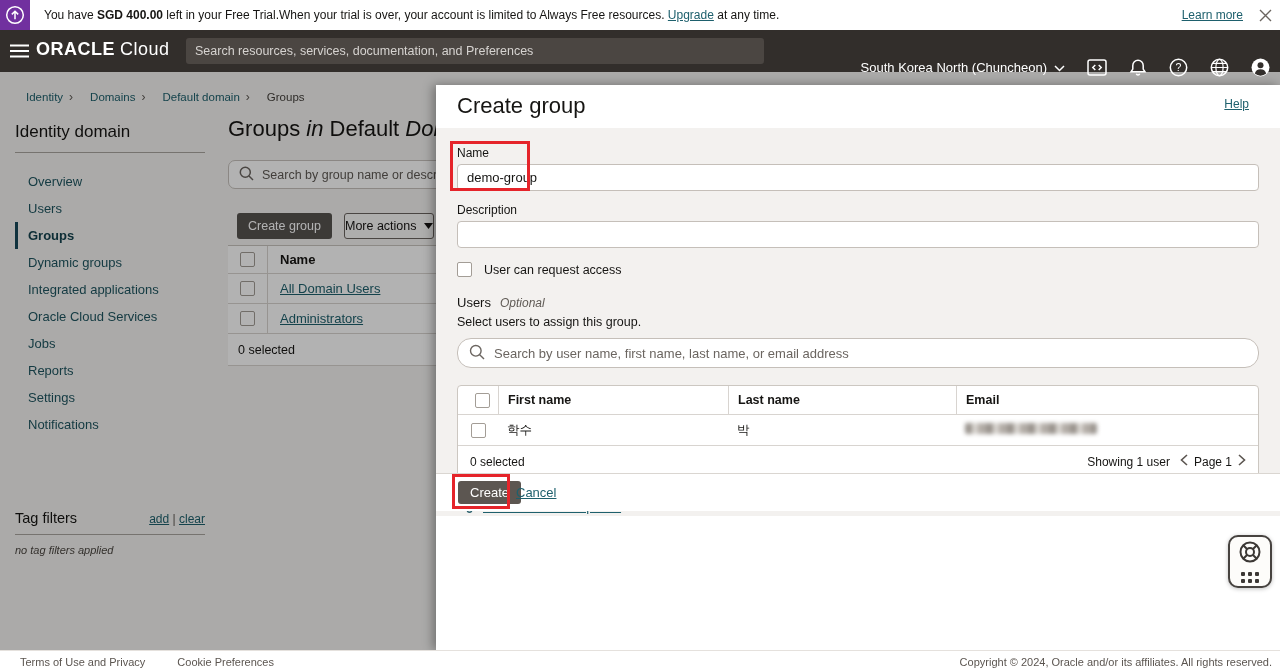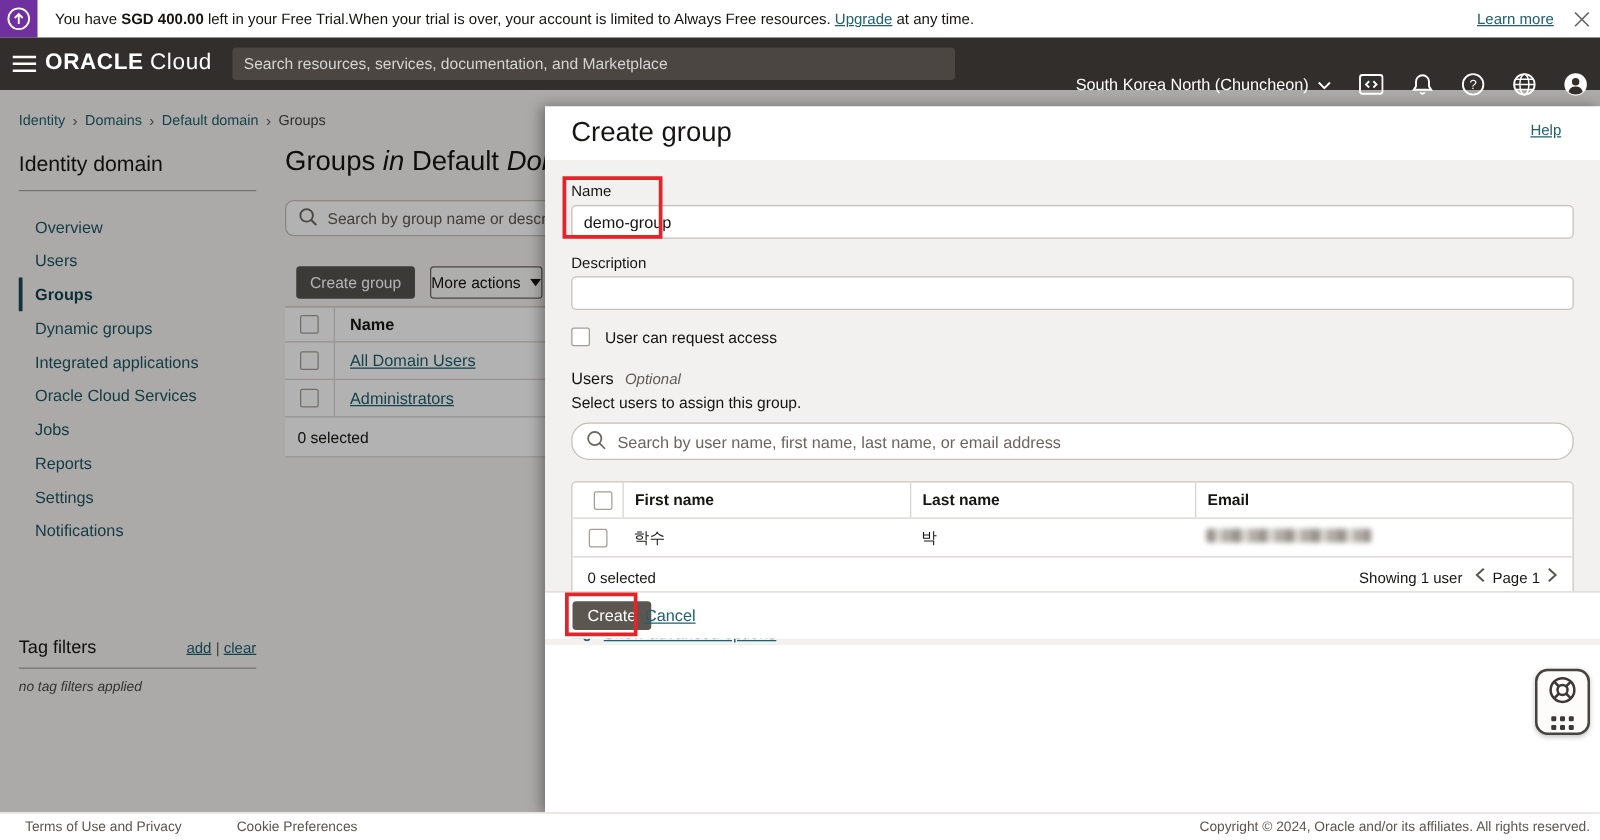--- a/index.html
+++ b/index.html
@@ -33,21 +33,21 @@
                color:#d6d3d0; font-size:12.5px; }
   .appbar-right { position:absolute; right:10px; top:16px; height:42px; display:flex; align-items:center; gap:22px; }
   .region { display:flex; align-items:center; gap:7px; font-size:13px; color:#fff; }
   .icon-btn { display:flex; align-items:center; }
 
   
   #page { position:absolute; left:0; top:72px; width:1280px; height:578px; background:#f5f4f2; z-index:1; }
   #dim  { position:absolute; inset:0; background:rgba(0,0,0,.30); z-index:5; }
 
   .breadcrumb { position:absolute; left:15px; top:18px; font-size:11.5px; display:flex; gap:6px; align-items:center; }
-  .breadcrumb .crumb { color:#1e606d; text-decoration:none; }
+  .breadcrumb .crumb { color:#1e606d; text-decoration:none;margin-left:11px; }
   .breadcrumb .crumb.current { color:#44403c; }
   .breadcrumb .sep { color:#5f5a55; font-size:12px; }
 
   .side-title { position:absolute; left:15px; top:50px; font-size:17px; color:#161513; }
   .side-rule  { position:absolute; left:15px; top:80px; width:190px; border-top:1px solid #a9a5a0; }
   .menu { position:absolute; left:0; top:96px; width:215px; }
   .menu-item { height:27px; line-height:27px; padding-left:28px; font-size:13px; color:#1f5560; cursor:pointer; }
   .menu-item.active { font-weight:bold; color:#15434f; border-left:3px solid #174а5а; border-left:3px solid #17485a; padding-left:25px; margin-left:15px; width:auto; padding-left:10px; }
   .tagf-head { position:absolute; left:15px; top:438px; width:190px; display:flex; align-items:baseline; }
   .tagf-title { font-size:14.5px; color:#161513; }
@@ -118,21 +118,21 @@
   #float { position:absolute; right:8px; bottom:84px; width:44px; height:53px; background:#fdfcfa;
            border:2px solid #474340; border-radius:10px; z-index:30; display:flex; flex-direction:column;
            align-items:center; justify-content:center; gap:4px; box-shadow:0 1px 4px rgba(0,0,0,.25); }
   .dots { display:grid; grid-template-columns:repeat(3,4px); grid-auto-rows:4px; gap:3px; }
   .dots i { background:#3c3835; border-radius:1px; }
 
   
   #sitefooter { position:absolute; left:0; bottom:0; width:1280px; height:22px; background:#fff; z-index:20;
                 border-top:1px solid #e5e1dd; display:flex; align-items:center; font-size:11px; color:#5b5550; }
   #sitefooter .l1 { margin-left:20px; }
-  #sitefooter .l2 { margin-left:44px; }
+  #sitefooter .l2 { margin-left:32px; }
   #sitefooter .copy { margin-left:auto; margin-right:8px; }
 </style>
 </head>
 <body>
 
 <div id="banner">
   <div class="banner-icon">
     <svg width="20" height="20" viewBox="0 0 20 20">
         <circle cx="10" cy="10" r="8.3" fill="none" stroke="#fff" stroke-width="1.5"></circle>
         <path d="M10 14.2V6.4M6.8 9.4 10 6.2l3.2 3.2" fill="none" stroke="#fff" stroke-width="1.5"></path>
@@ -152,21 +152,21 @@
 <div id="appbar">
   <span class="hamburger">
     <svg width="19" height="14" viewBox="0 0 19 14">
         <path d="M0 1.5h19M0 7h19M0 12.5h19" stroke="#fff" stroke-width="2"></path>
       </svg>
   </span>
   <div class="logo">
     <span class="oracle">ORACLE</span><span class="cloud">Cloud</span>
   </div>
   <div class="appsearch">
-    <span>Search resources, services, documentation, and Marketplace</span>
+    <span>Search resources, services, documentation, and Preferences</span>
   </div>
   <div class="appbar-right">
     <div class="region">
       <span>South Korea North (Chuncheon)</span>
       <span>
         <svg width="11" height="7" viewBox="0 0 11 7">
             <path d="M1 1l4.5 4.5L10 1" fill="none" stroke="#fff" stroke-width="1.5"></path>
           </svg>
       </span>
     </div>

